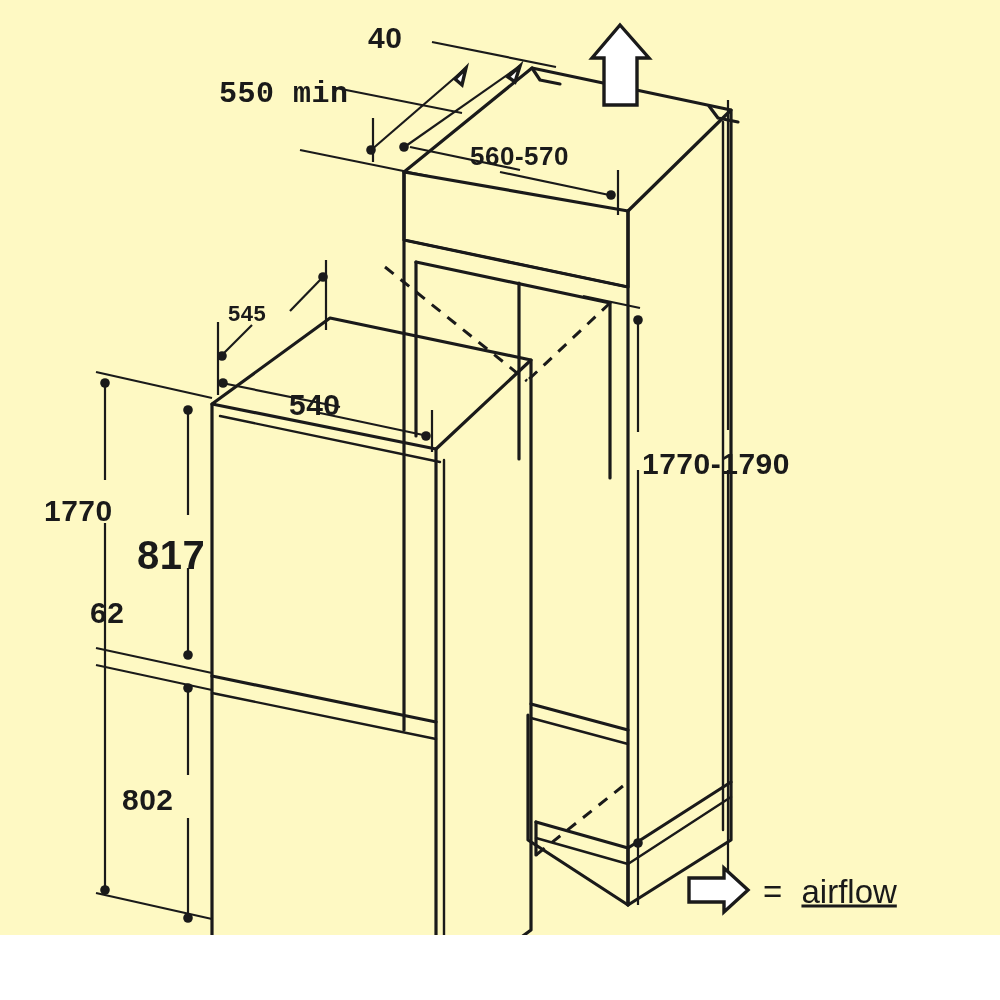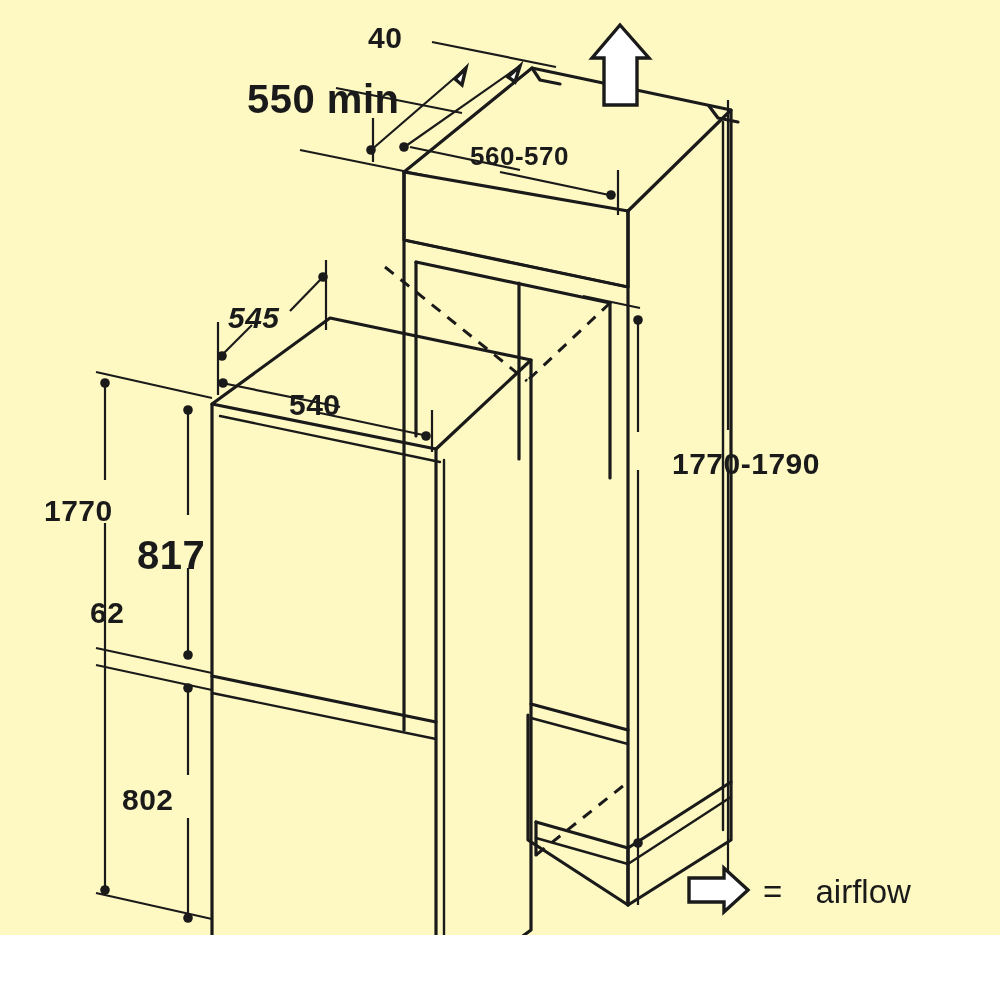--- a/index.html
+++ b/index.html
@@ -192,36 +192,36 @@
     </g>
 
     <g>
       <path class="arrowfill" d="M 689,896 L 689,878 L 724,878 L 724,868 L 748,890 L 724,912 L 724,902 L 689,902 Z"></path>
     </g>
 
   </svg>
 
   <div class="dim-label" style="left:368px; top:23px; font-size:30px;">40</div>
 
-  <div class="dim-label" style="left:247px; top:79px; font-size:40px;">550 min</div>
+  <div class="dim-label" style="left:219px; top:79px; font-size:30px;font-family:Liberation Mono, monospace;">550 min</div>
 
   <div class="dim-label" style="left:470px; top:143px; font-size:26px;">560-570</div>
 
-  <div class="dim-label" style="left:228px; top:303px; font-size:30px;font-style:italic;">545</div>
+  <div class="dim-label" style="left:228px; top:303px; font-size:22px;">545</div>
 
   <div class="dim-label" style="left:289px; top:390px; font-size:30px;">540</div>
 
   <div class="dim-label" style="left:44px; top:496px; font-size:30px;">1770</div>
 
   <div class="dim-label" style="left:137px; top:535px; font-size:40px;">817</div>
 
   <div class="dim-label" style="left:42px; top:598px; font-size:30px;margin-left:48px;">62</div>
 
   <div class="dim-label" style="left:122px; top:785px; font-size:30px;">802</div>
 
-  <div class="dim-label" style="left:672px; top:449px; font-size:30px;">1770-1790</div>
+  <div class="dim-label" style="left:642px; top:449px; font-size:30px;">1770-1790</div>
 
   <div class="legend-label" style="left:763px; top:891px; font-size:33px; transform:translateY(-50%);">
     <span>=</span>
-    <span style="margin-left:24px;">airflow</span>
+    <span style="margin-left:10px;text-decoration:underline;">airflow</span>
   </div>
 
 </div>
 
 </body></html>

